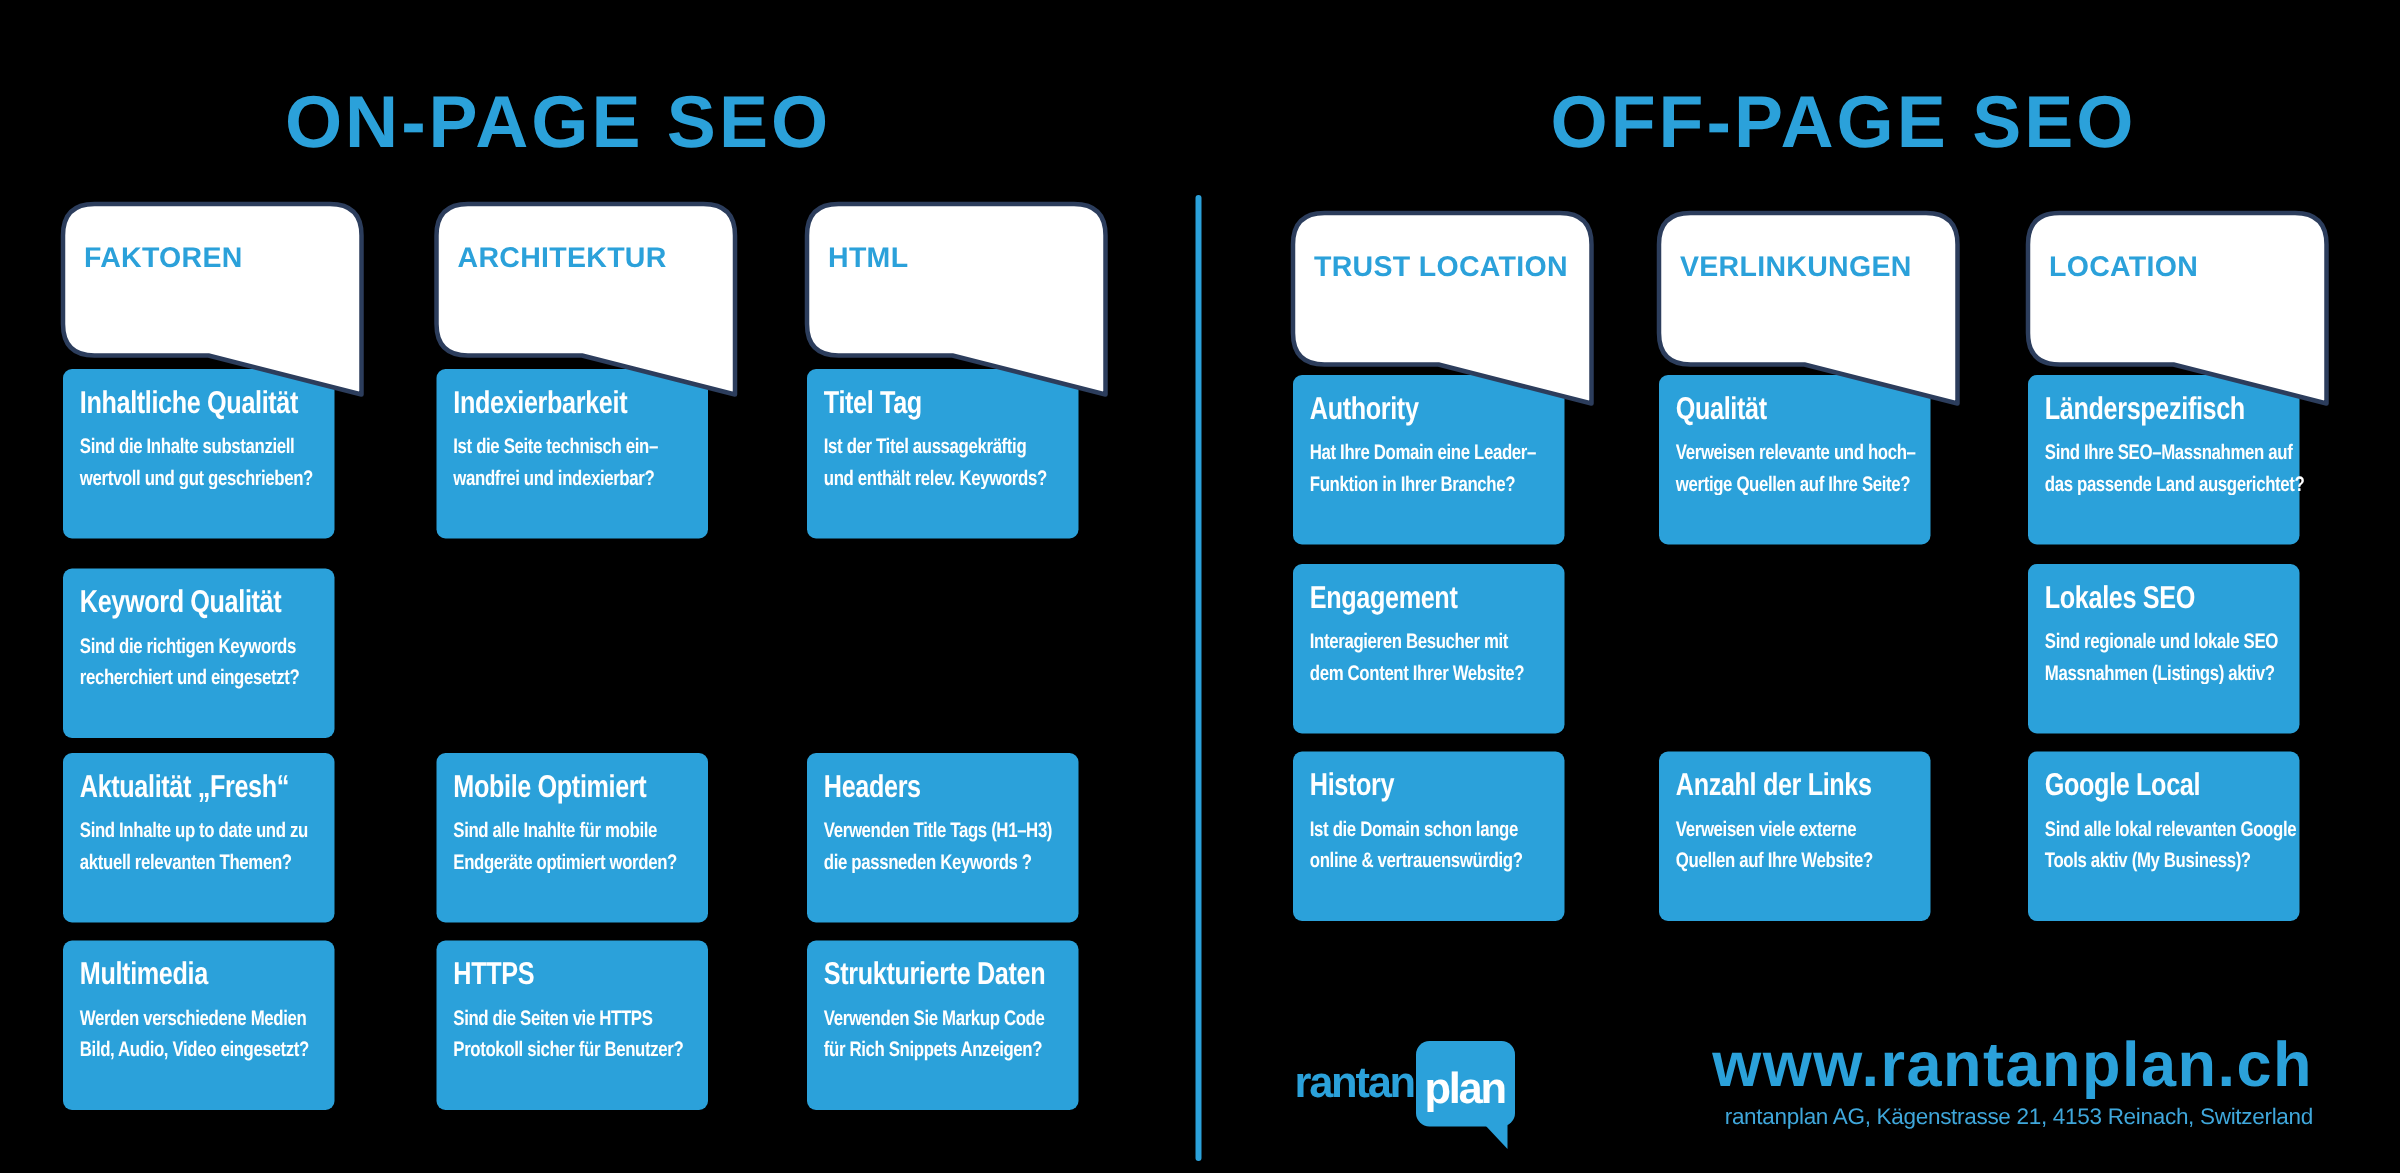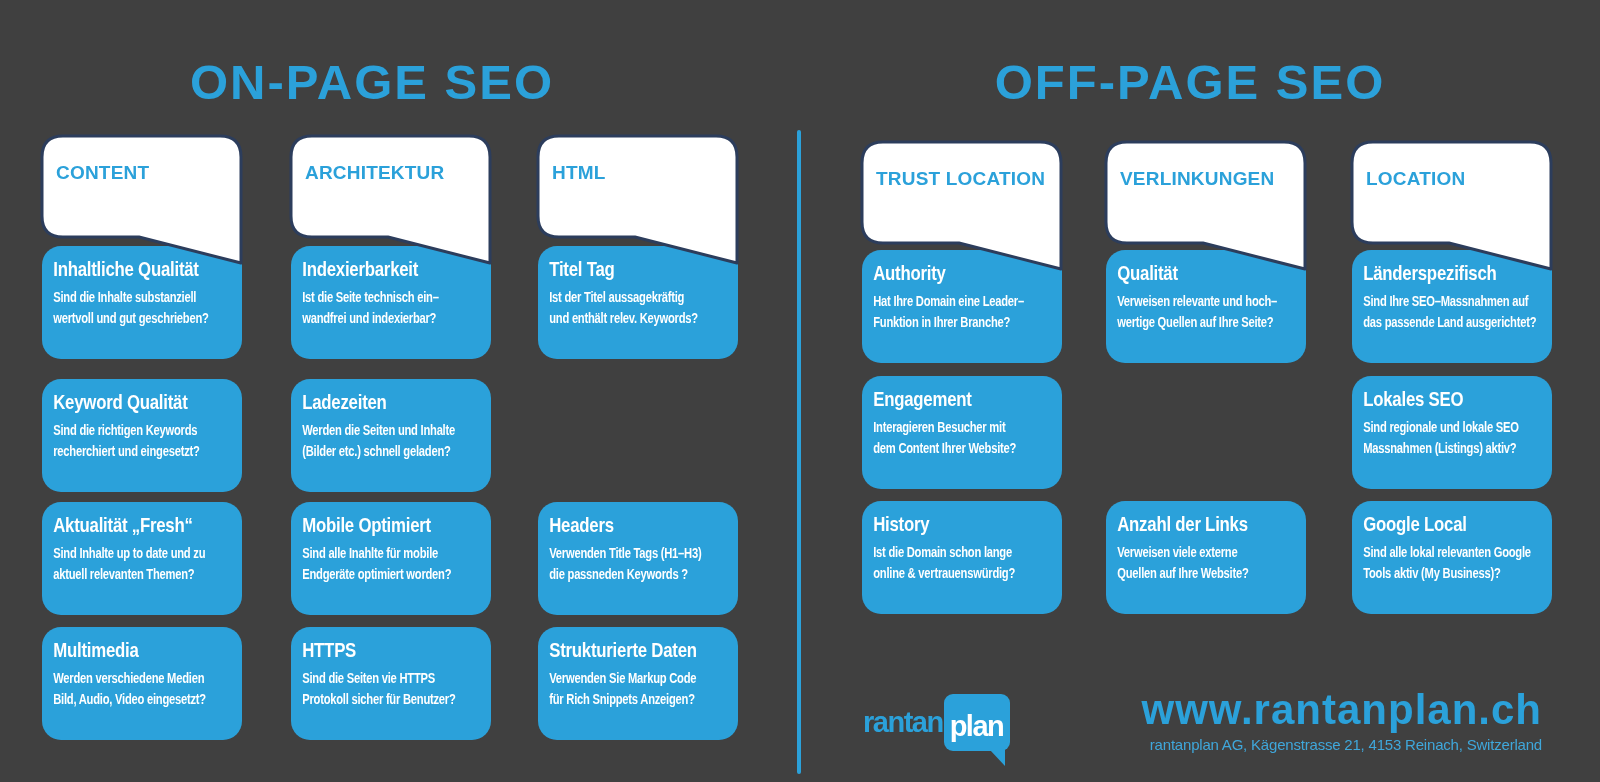--- a/index.html
+++ b/index.html
@@ -5,43 +5,43 @@
   :root{
     --blue:#2BA1DA;
     --navy:#2C3D5C;
     --address_blue:#3FA7DB;
     --text_white:#FFFFFF;
   }
   *{margin:0;padding:0;box-sizing:border-box;}
   html,body{background:#fff;}
   body{font-family:"Liberation Sans", sans-serif; width:1600px; height:782px; position:relative; overflow:hidden;}
 
-  .stage{position:absolute; inset:0; width:1600px; height:782px; background:#404040;}
+  .stage{position:absolute; inset:0; width:1600px; height:782px; background:#000000;}
 
   .big-title{position:absolute; top:54px; font-size:49px; font-weight:700; color:var(--blue);
              letter-spacing:2px; text-align:center; white-space:nowrap;}
   .title-left{left:0; width:744px;}
-  .title-right{left:825px; width:730px;}
+  .title-right{left:864px; width:730px;}
 
   .divider{position:absolute; left:797px; top:130px; width:4px; height:644px; background:var(--blue); border-radius:2px;}
 
   .col{position:absolute; top:0; width:202px; height:782px;}
 
   
   .bubble{position:absolute; left:-2px; width:204px; height:134px; z-index:3;}
   .bubble svg{position:absolute; inset:0; width:204px; height:134px;}
   .bubble svg path{fill:#fff; stroke:var(--navy); stroke-width:3; stroke-linejoin:round;}
   .bubble-label{position:absolute; left:16px; top:28px; font-size:19px; font-weight:700;
                 color:var(--blue); letter-spacing:.2px; white-space:nowrap;}
   .col-left .bubble{top:134px;}
   .col-right .bubble{top:140px;}
 
   
-  .card{position:absolute; left:0; width:200px; height:113px; background:var(--blue);
-        border-radius:19px; color:var(--text_white); z-index:1; overflow:visible;}
+  .card{position:absolute; left:0; width:181px; height:113px; background:var(--blue);
+        border-radius:6px; color:var(--text_white); z-index:1; overflow:visible;}
   .card-inner{padding:11px 0 0 14px; transform:scaleX(.8); transform-origin:0 0; width:125%;}
   .card-title{font-size:21px; font-weight:700; letter-spacing:-.3px; white-space:nowrap; margin-bottom:6px;}
   .card-line{font-size:14px; font-weight:700; letter-spacing:-.3px; white-space:nowrap; line-height:1.5;}
 
   .col-left .card.r1{top:246px;} .col-left .card.r2{top:379px;}
   .col-left .card.r3{top:502px;} .col-left .card.r4{top:627px;}
   .col-right .card.r1{top:250px;} .col-right .card.r2{top:376px;}
   .col-right .card.r3{top:501px;}
 
   
@@ -64,21 +64,21 @@
   <div class="big-title title-left">ON-PAGE SEO</div>
   <div class="big-title title-right">OFF-PAGE SEO</div>
 
   <div class="divider"></div>
 
   <div class="col col-left" style="left:42px">
     <div class="bubble">
       <svg viewBox="0 0 204 134">
           <path d="M23 2 H180 Q201 2 201 23 V129 L99 103 H23 Q2 103 2 82 V23 Q2 2 23 2 Z"></path>
         </svg>
-      <div class="bubble-label">CONTENT</div>
+      <div class="bubble-label">FAKTOREN</div>
     </div>
     <div class="card r1">
         <div class="card-inner">
       <div class="card-title">Inhaltliche Qualität</div>
       <div class="card-line">Sind die Inhalte substanziell</div>
       <div class="card-line">wertvoll und gut geschrieben?</div>
     </div>
       </div>
     <div class="card r2">
         <div class="card-inner">
@@ -110,27 +110,20 @@
         </svg>
       <div class="bubble-label">ARCHITEKTUR</div>
     </div>
     <div class="card r1">
         <div class="card-inner">
       <div class="card-title">Indexierbarkeit</div>
       <div class="card-line">Ist die Seite technisch ein–</div>
       <div class="card-line">wandfrei und indexierbar?</div>
     </div>
       </div>
-    <div class="card r2">
-        <div class="card-inner">
-      <div class="card-title">Ladezeiten</div>
-      <div class="card-line">Werden die Seiten und Inhalte</div>
-      <div class="card-line">(Bilder etc.) schnell geladen?</div>
-    </div>
-      </div>
     <div class="card r3">
         <div class="card-inner">
       <div class="card-title">Mobile Optimiert</div>
       <div class="card-line">Sind alle Inahlte für mobile</div>
       <div class="card-line">Endgeräte optimiert worden?</div>
     </div>
       </div>
     <div class="card r4">
         <div class="card-inner">
       <div class="card-title">HTTPS</div>

